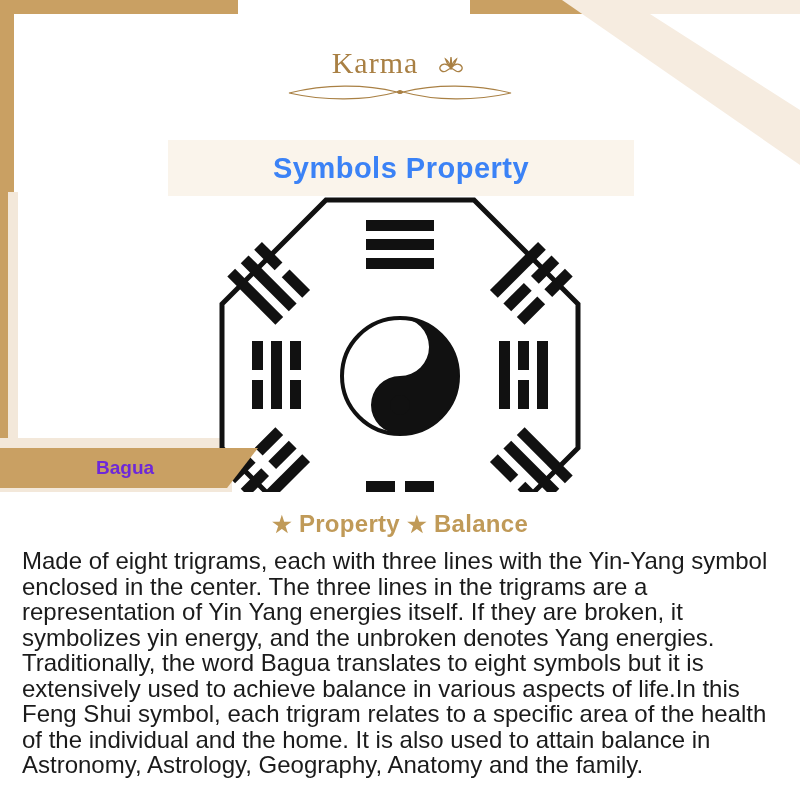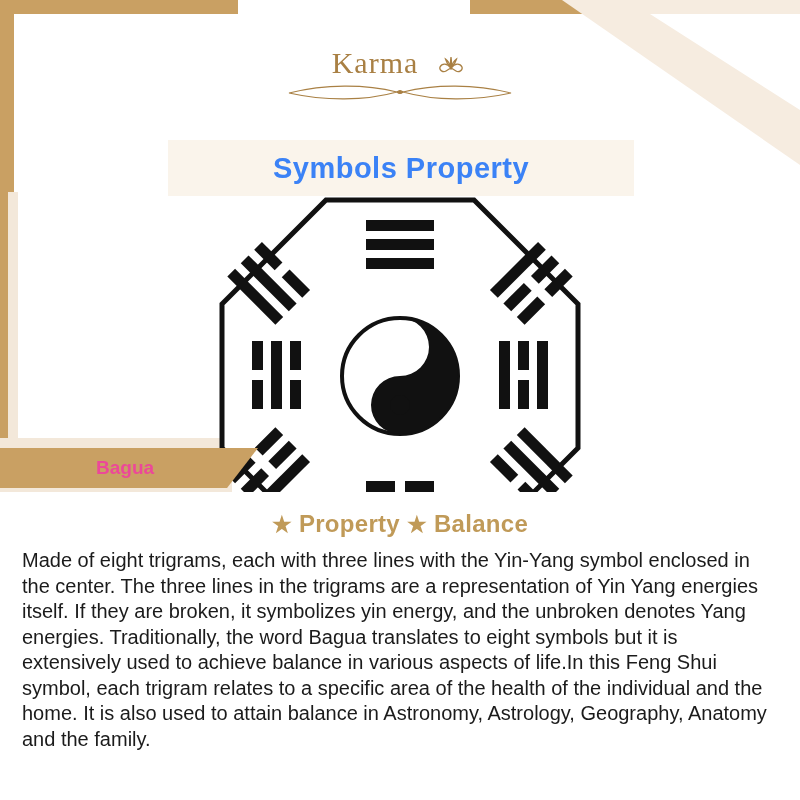--- a/index.html
+++ b/index.html
@@ -145,21 +145,21 @@
     left: 0; top: 448px;
     width: 258px; height: 40px;
     background: #c9a063;
     clip-path: polygon(0 0, 100% 0, 88% 100%, 0 100%);
   }
   .label-tag-text {
     position: absolute;
     left: 96px; top: 448px;
     height: 40px;
     line-height: 40px;
-    color: #ec4899;
+    color: #6d28d9;
     font-size: 19px;
     font-weight: bold;
   }
 
   
   .body-section {
     position: absolute;
     left: 0; top: 492px;
     width: 800px; height: 308px;
     background: #ffffff;
@@ -171,21 +171,21 @@
     font-weight: bold;
     color: #c09a58;
     letter-spacing: 0.3px;
   }
   .subtitle .star {
     color: #c09a58;
     font-size: 22px;
   }
   .paragraph {
     margin: 10px 22px 0 22px;
-    font-size: 20px;
+    font-size: 24px;
     line-height: 25.5px;
     color: #1b1b1b;
     text-align: left;
   }
 </style>
 </head>
 <body>
 
 <div class="page">
 

